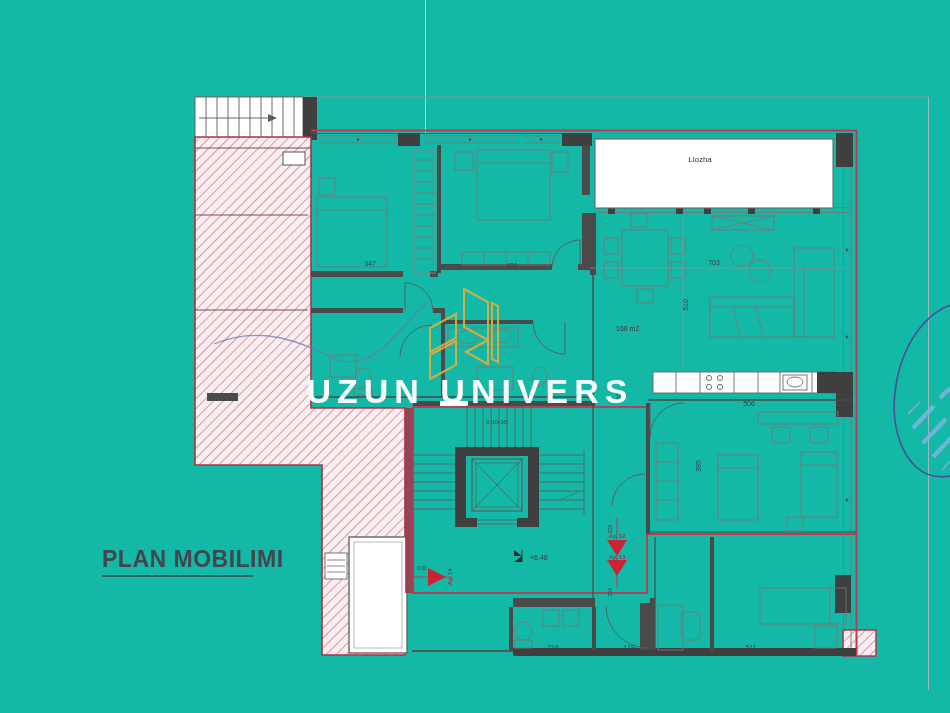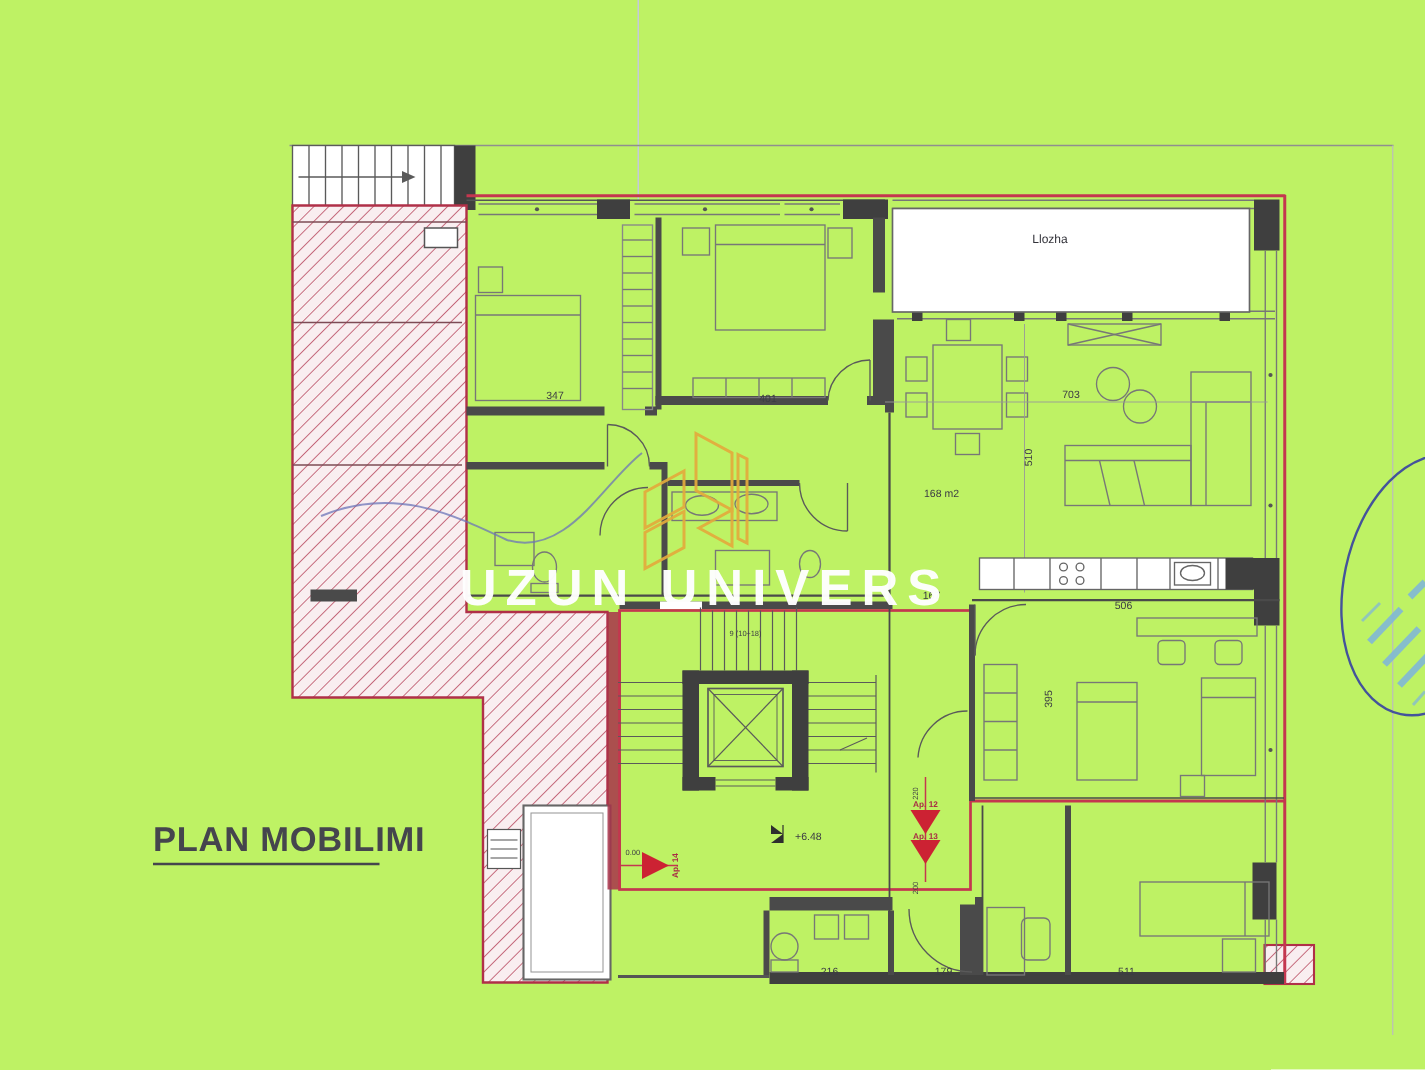--- a/index.html
+++ b/index.html
@@ -1,16 +1,16 @@
 <!DOCTYPE html>
 <html><head>
 <meta charset="utf-8">
 <style>
   html,body{margin:0;padding:0;background:#ffffff;}
-  .page{position:relative;width:950px;height:713px;background:#bef264;overflow:hidden;
+  .page{position:relative;width:950px;height:713px;background:#14b8a6;overflow:hidden;
         font-family:"Liberation Sans", sans-serif;}
   svg{position:absolute;left:0;top:0;}
   .dim{font-family:"Liberation Sans", sans-serif;font-size:7px;fill:#3c3c44;}
   .dim-sm{font-family:"Liberation Sans", sans-serif;font-size:5px;fill:#3c3c44;}
   .ap{font-family:"Liberation Sans", sans-serif;font-size:5.5px;fill:#a82e44;font-weight:bold;}
   .room-label{font-family:"Liberation Sans", sans-serif;font-size:8px;fill:#33333a;}
   .plan-title{font-family:"Liberation Sans", sans-serif;font-size:23px;fill:#45454d;
               letter-spacing:0.5px;font-weight:600;}
   .wm-text{font-family:"Liberation Sans", sans-serif;font-size:34px;font-weight:bold;
            fill:#ffffff;letter-spacing:6px;opacity:0.97;}

